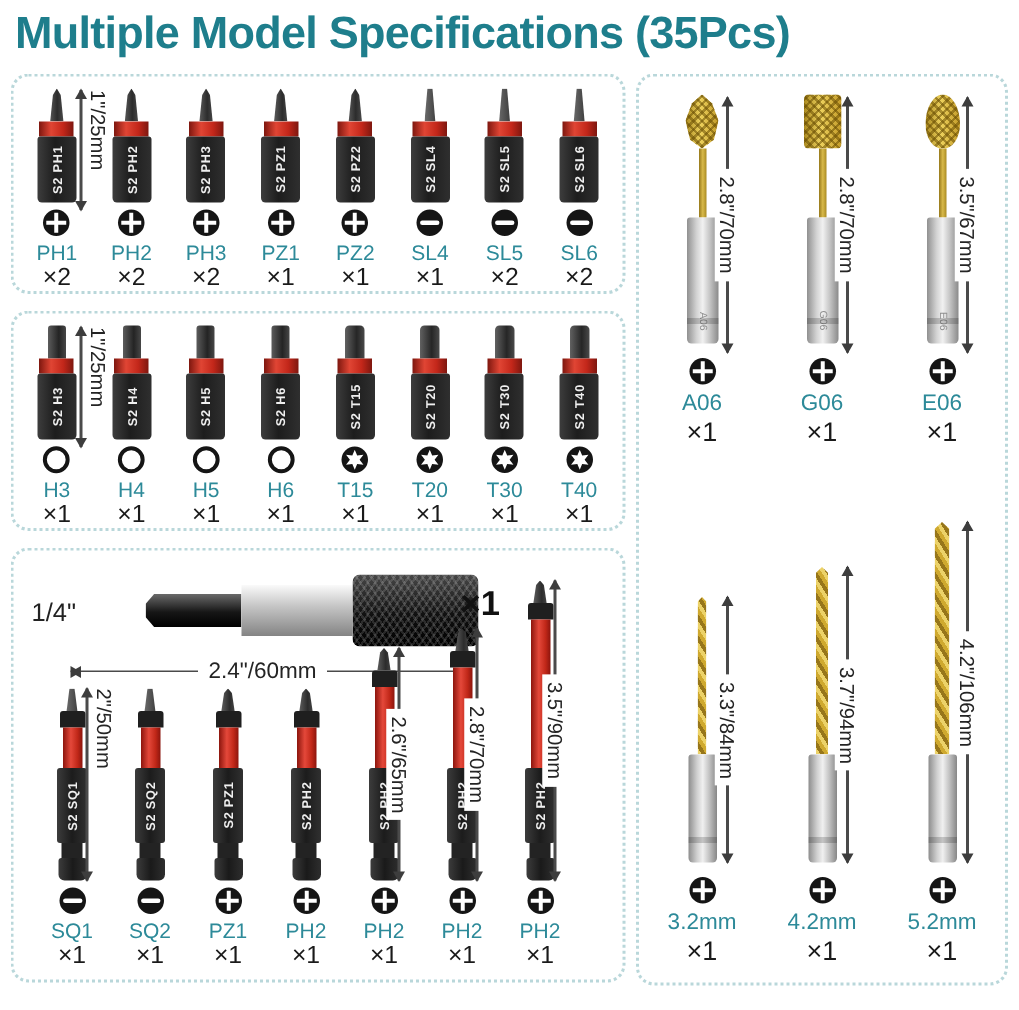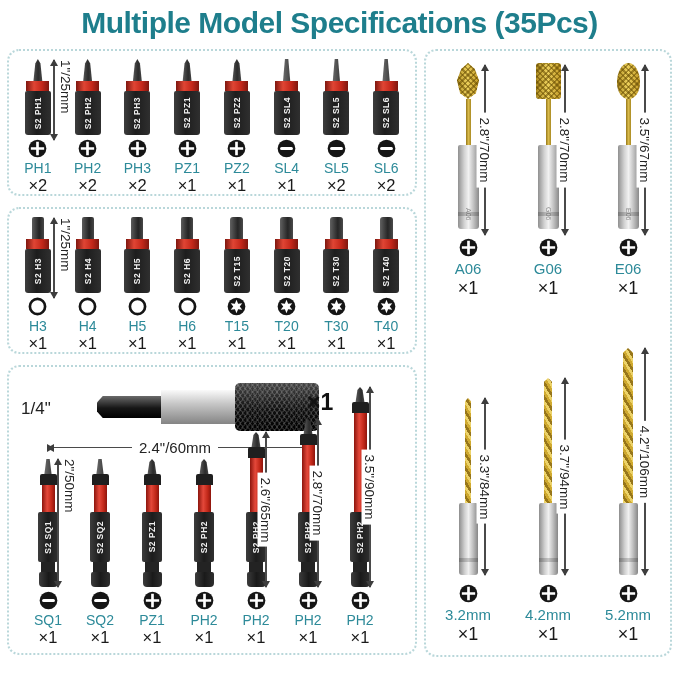--- a/index.html
+++ b/index.html
@@ -1,17 +1,17 @@
 <!DOCTYPE html>
 <html><head>
 <meta charset="utf-8">
 <style>
   * { margin:0; padding:0; box-sizing:border-box; }
   body { width:679px; height:673px; background:#fff; font-family:"Liberation Sans", sans-serif; overflow:hidden; }
-  .title { font-size:30px; font-weight:bold; color:#1e7e8c; padding:6px 10px 9px; letter-spacing:-0.5px;text-align:center; }
+  .title { font-size:30px; font-weight:bold; color:#1e7e8c; padding:6px 10px 9px; letter-spacing:-0.5px; }
   .main { display:flex; gap:7px; padding:0 7px; }
   .left { width:410px; display:flex; flex-direction:column; gap:11px; }
   .right { flex:1; }
   .panel { border:2px dotted #b9d7da; border-radius:12px; background:#fff; }
   .panelA, .panelB { height:147px; position:relative; }
   .rowAB { display:flex; justify-content:space-around; padding:8px 4px 0; }
   .bit-item { display:flex; flex-direction:column; align-items:center; width:48px; }
   
   .bit1 { display:flex; flex-direction:column; align-items:center; height:76px; }
   .tip1 { height:22px; }

